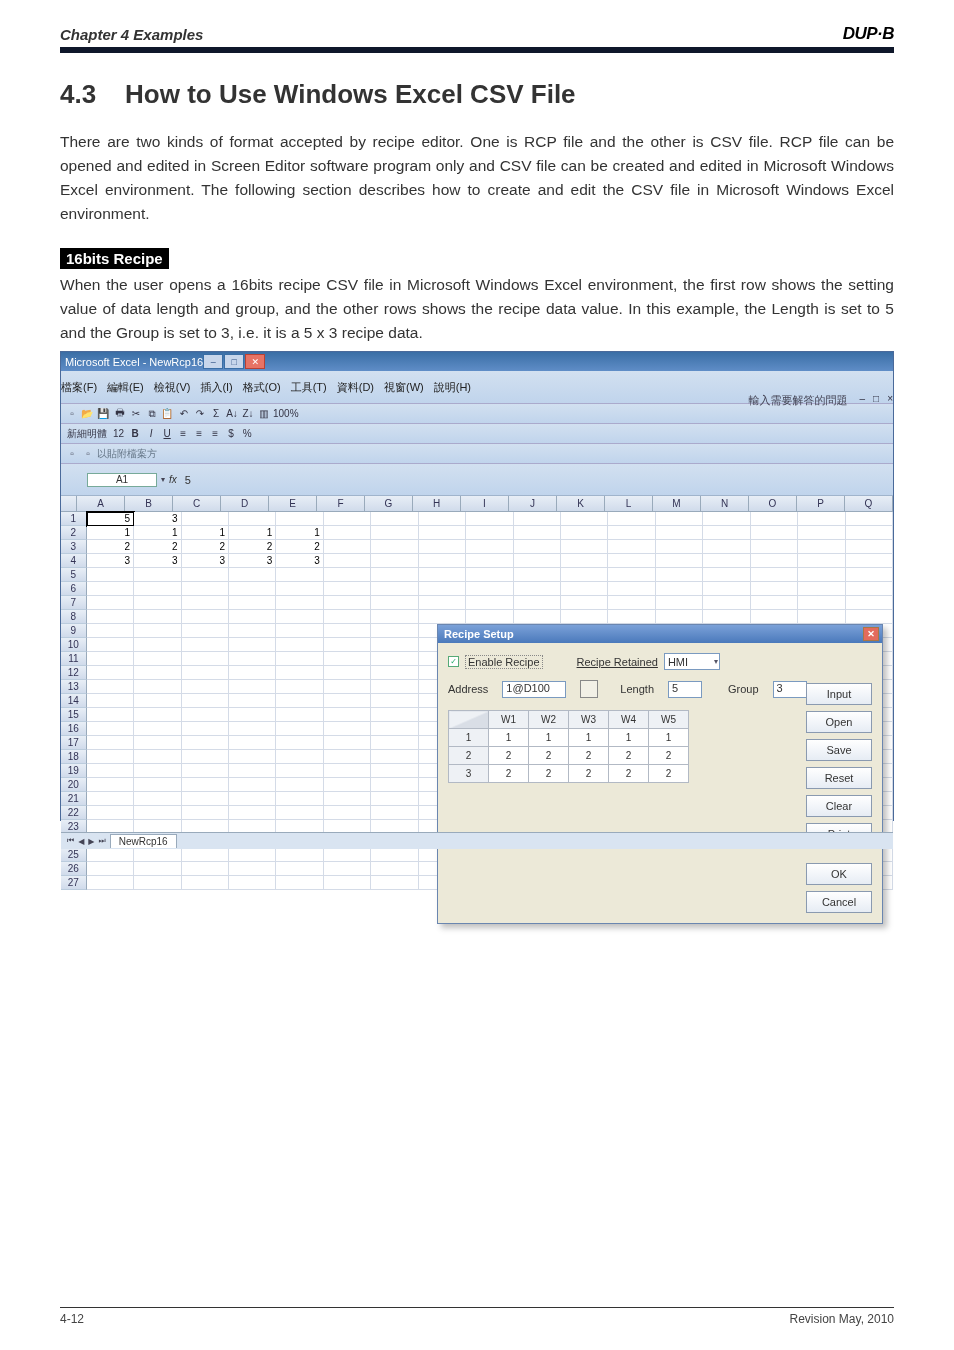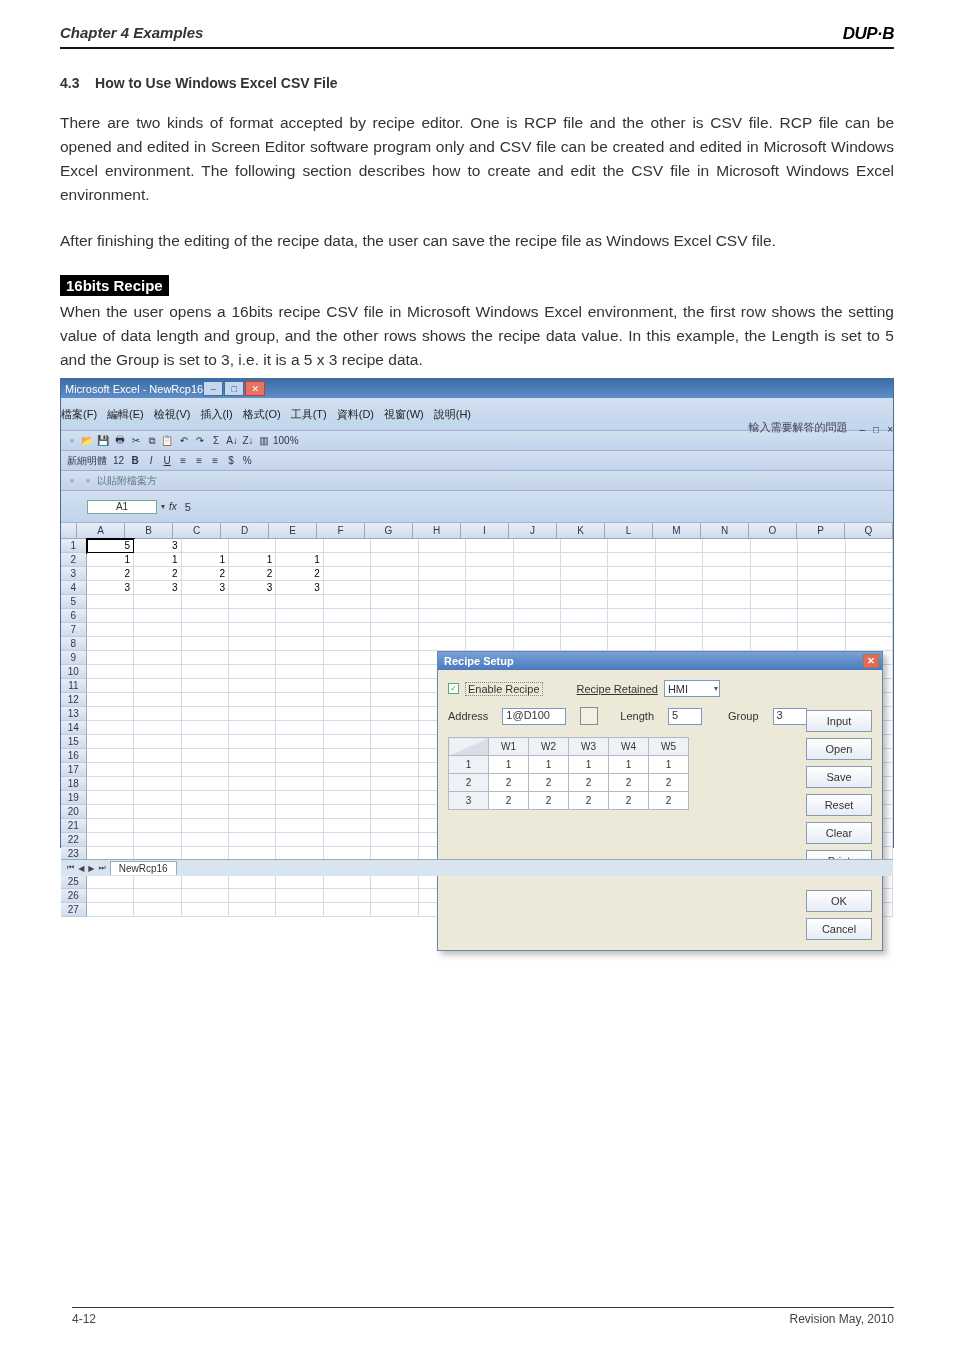--- a/index.html
+++ b/index.html
@@ -8,43 +8,43 @@
     background: #fff;
     width: 954px;
     height: 1350px;
     position: relative;
     color: #333;
   }
   .page {
     padding: 24px 60px 0 60px;
   }
   .header-bar {
-    border-bottom: 2px solid #0f172a;
+    border-bottom: 6px solid #0f172a;
     padding-bottom: 3px;
     display: flex;
     justify-content: space-between;
-    align-items: flex-start;
+    align-items: center;
     margin-bottom: 26px;
   }
   .chapter-title {
     font-weight: bold;
     font-style: italic;
     font-size: 15px;
     color: #333;
   }
   .logo {
     font-weight: bold;
     font-style: italic;
     font-size: 17px;
     letter-spacing: -0.5px;
     color: #000;
   }
   .section-heading {
     font-weight: bold;
-    font-size: 14px;
+    font-size: 26px;
     color: #333;
     margin-bottom: 20px;
   }
   .body-text {
     font-size: 15.5px;
     line-height: 1.55;
     color: #333;
     margin-bottom: 22px;
     text-align: justify;
   }
@@ -169,21 +169,21 @@
   .rtable { border-collapse:collapse; font-size:10px; }
   .rtable th, .rtable td { border:1px solid #b2b9c4; width:40px; height:18px; text-align:center; background:#fff; }
   .rtable th { background:#eef1f5; font-weight:normal; }
   .rtable th.corner { background:linear-gradient(to bottom right,#eef1f5 49%,#d9dee6 51%); }
   .dlg-buttons { position:absolute; right:10px; top:40px; display:flex; flex-direction:column; gap:6px; }
   .dbtn { width:66px; height:22px; border:1px solid #8a9ab0; background:linear-gradient(#fff,#e6ecf4); font-size:11px; text-align:center; line-height:20px; }
   .dlg-bottom { position:absolute; right:10px; bottom:10px; display:flex; flex-direction:column; gap:6px; }
   .footer {
     position:absolute;
     bottom:24px;
-    left:72px;
+    left:60px;
     right:60px;
     border-top:1px solid #333;
     padding-top:4px;
     display:flex;
     justify-content:space-between;
     font-size:12px;
     color:#444;
   }
   .help-box { font-size:11px; color:#445; padding:0 6px; }
   .smallwin { display:flex; gap:8px; font-size:10px; color:#334; }
@@ -196,21 +196,20 @@
     <div class="chapter-title">Chapter 4 Examples</div>
     <div class="logo">DUP·B</div>
   </div>
 
   <div class="section-heading">
     <span>4.3</span>&nbsp;&nbsp;&nbsp;
     <span>How to Use Windows Excel CSV File</span>
   </div>
 
   <p class="body-text">There are two kinds of format accepted by recipe editor. One is RCP file and the other is CSV file. RCP file can be opened and edited in Screen Editor software program only and CSV file can be created and edited in Microsoft Windows Excel environment. The following section describes how to create and edit the CSV file in Microsoft Windows Excel environment.</p>
-  <p class="body-text">After finishing the editing of the recipe data, the user can save the recipe file as Windows Excel CSV file.</p>
 
   <div class="sub-heading">16bits Recipe</div>
   <p class="body-text" style="margin-bottom:6px;">When the user opens a 16bits recipe CSV file in Microsoft Windows Excel environment, the first row shows the setting value of data length and group, and the other rows shows the recipe data value. In this example, the Length is set to 5 and the Group is set to 3, i.e. it is a 5 x 3 recipe data.</p>
 
   
   <div class="embedded-image">
 
     <div class="xl-titlebar">
       <span>Microsoft Excel - NewRcp16</span>
       <div class="win-btns">
@@ -225,21 +224,21 @@
       <span>檔案(F)</span>
           <span>編輯(E)</span>
           <span>檢視(V)</span>
           <span>插入(I)</span>
           <span>格式(O)</span>
           <span>工具(T)</span>
           <span>資料(D)</span>
           <span>視窗(W)</span>
           <span>說明(H)</span>
         </div>
-      <div style="display:flex; align-items:flex-end; gap:6px;margin-top:26px;">
+      <div style="display:flex; align-items:flex-start; gap:6px;margin-top:26px;">
         <span class="help-box">輸入需要解答的問題</span>
         <span class="smallwin">
           <span>–</span>
           <span>□</span>
           <span>×</span>
         </span>
       </div>
     </div>
 
     <div class="xl-toolbar">

